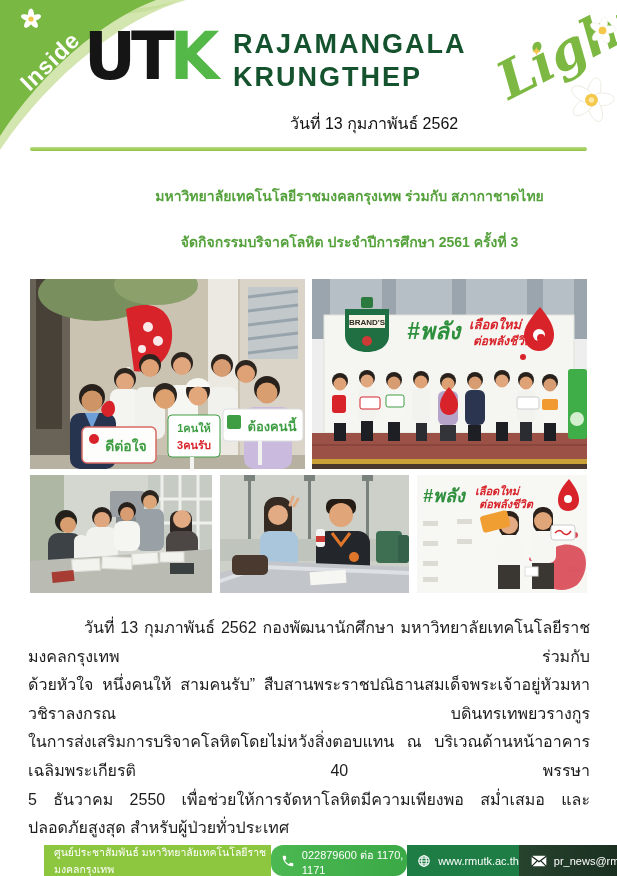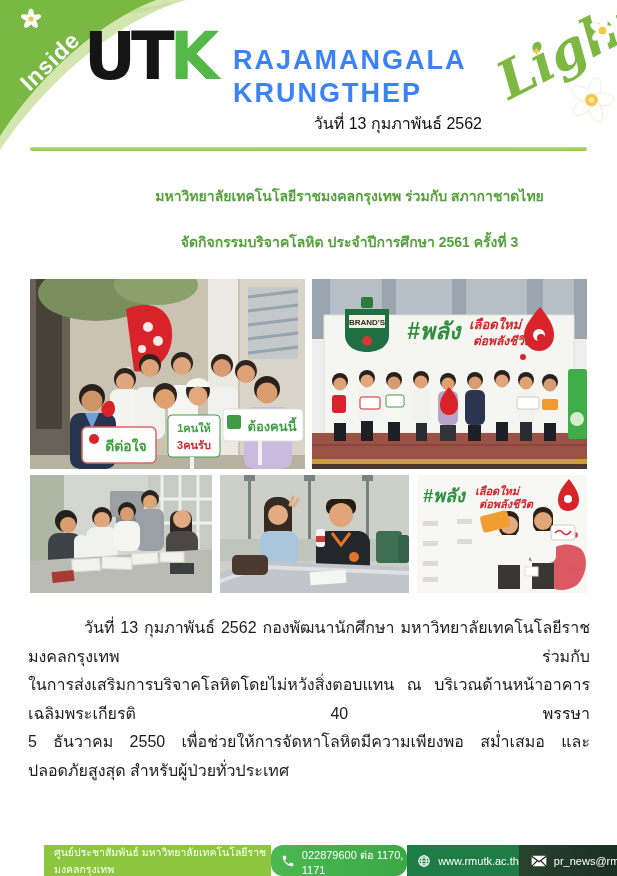--- a/index.html
+++ b/index.html
@@ -8,28 +8,28 @@
 
   
   .corner-svg{position:absolute;left:0;top:0;}
   .inside-label{position:absolute;left:14px;top:48px;transform:rotate(-44deg);
         color:#fff;font-size:23px;font-weight:bold;letter-spacing:1px;}
   .utk-logo{position:absolute;left:84px;top:24px;font-weight:bold;font-size:64px;
         letter-spacing:-5px;line-height:64px;font-family:"DejaVu Sans",sans-serif;
         transform:scaleY(1.04);}
   .utk-black{color:#151515;}
   .utk-green{color:#54b848;}
-  .uni-name{position:absolute;left:233px;top:28px;color:#3b82f6;font-size:27px;
-        font-weight:bold;letter-spacing:2px;line-height:33px;white-space:nowrap;margin-top:16px;}
+  .uni-name{position:absolute;left:233px;top:28px;color:#14532d;font-size:27px;
+        font-weight:bold;letter-spacing:2px;line-height:33px;white-space:nowrap;}
   .light-script{position:absolute;left:494px;top:26px;width:120px;color:#7db842;
         font-family:"DejaVu Serif",serif;font-style:italic;font-weight:bold;
         font-size:52px;transform:rotate(-27deg);}
   .sparkle{position:absolute;color:#f3c64b;font-size:13px;}
   .flower-svg{position:absolute;}
-  .date-line{position:absolute;left:290px;top:111px;width:192px;text-align:right;
+  .date-line{position:absolute;left:290px;top:111px;width:192px;
         color:#111;font-size:16px;}
   .separator{position:absolute;left:30px;top:147px;width:557px;height:4px;
         border-radius:2px;background:linear-gradient(180deg,#bcd886,#8dc63f);}
 
   
   .headline{position:absolute;left:0;top:173px;width:617px;text-align:center;
         color:#55a23d;font-weight:bold;font-size:14px;line-height:46px;margin-left:41px;}
 
   
   .photos{position:absolute;left:30px;top:279px;width:557px;}
@@ -411,20 +411,21 @@
         <rect x="115" y="88" width="22" height="26" fill="#3a3632"></rect>
         <rect x="134" y="50" width="24" height="15" rx="3" fill="#ffffff" stroke="#cccccc"></rect>
         <path d="M138,58 q5,-5 8,0 q4,4 8,-2" stroke="#d8232a" stroke-width="1.5" fill="none"></path>
         <rect x="108" y="92" width="13" height="9" fill="#ffffff" stroke="#dddddd"></rect>
       </svg>
     </div>
   </div>
 
   <div class="body-text">
     <div class="line first">วันที่ 13 กุมภาพันธ์ 2562 กองพัฒนานักศึกษา มหาวิทยาลัยเทคโนโลยีราชมงคลกรุงเทพ ร่วมกับ</div>
+    <div class="line">ด้วยหัวใจ หนึ่งคนให้ สามคนรับ” สืบสานพระราชปณิธานสมเด็จพระเจ้าอยู่หัวมหาวชิราลงกรณ บดินทรเทพยวรางกูร</div>
     <div class="line">ในการส่งเสริมการบริจาคโลหิตโดยไม่หวังสิ่งตอบแทน ณ บริเวณด้านหน้าอาคารเฉลิมพระเกียรติ 40 พรรษา</div>
     <div class="line last">5 ธันวาคม 2550 เพื่อช่วยให้การจัดหาโลหิตมีความเพียงพอ สม่ำเสมอ และปลอดภัยสูงสุด สำหรับผู้ป่วยทั่วประเทศ</div>
   </div>
 
   <div class="footer">
     <div class="fseg f1">
       <span>ศูนย์ประชาสัมพันธ์ มหาวิทยาลัยเทคโนโลยีราชมงคลกรุงเทพ</span>
     </div>
     <div class="fseg f2">
       <svg class="ficon" width="14" height="14" viewBox="0 0 24 24">

